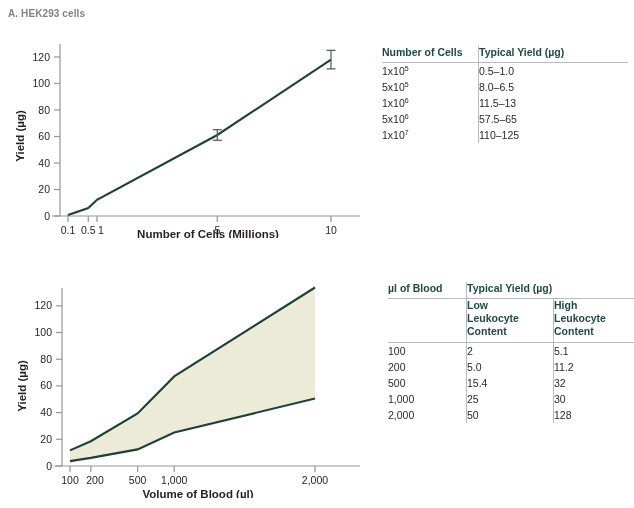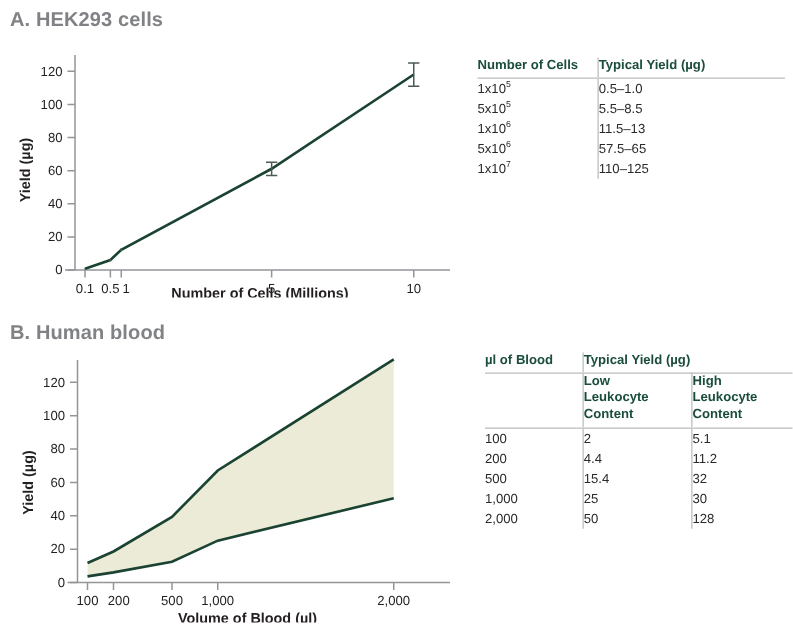--- a/index.html
+++ b/index.html
@@ -12,21 +12,21 @@
     height: 508px;
     position: relative;
     font-family: "Liberation Sans", sans-serif;
     color: #231f20;
     overflow: hidden;
   }
   .panel {
     position: absolute;
   }
   .panel-title {
-    font-size: 16px;
+    font-size: 10px;
     font-weight: bold;
     color: #808285;
     letter-spacing: 0.1px;
   }
   
   #panel-a { left: 8px; top: 8px; width: 360px; height: 232px; }
   #panel-b { left: 8px; top: 258px; width: 360px; height: 242px; }
   .chart-wrap { position: absolute; left: 0; top: 18px; }
 
   
@@ -143,40 +143,39 @@
         <th class="hdr-rule vline-a">Typical Yield (µg)</th>
       </tr>
     </thead>
     <tbody>
       <tr>
         <td class="col-cells"><span>1x10</span><sup>5</sup></td>
         <td class="vline-a">0.5–1.0</td>
       </tr>
       <tr>
         <td class="col-cells"><span>5x10</span><sup>5</sup></td>
-        <td class="vline-a">5.5–8.5</td>
+        <td class="vline-a">8.0–6.5</td>
       </tr>
       <tr>
         <td class="col-cells"><span>1x10</span><sup>6</sup></td>
         <td class="vline-a">11.5–13</td>
       </tr>
       <tr>
         <td class="col-cells"><span>5x10</span><sup>6</sup></td>
         <td class="vline-a">57.5–65</td>
       </tr>
       <tr>
         <td class="col-cells"><span>1x10</span><sup>7</sup></td>
         <td class="vline-a">110–125</td>
       </tr>
     </tbody>
   </table>
 </div>
 
 <div class="panel" id="panel-b">
-  <div class="panel-title">B. Human blood</div>
   <div class="chart-wrap">
     <svg width="360" height="222" viewBox="0 0 360 222">
 
       <polygon points="62,174.4 82.8,165.2 129.6,137.5 166.2,100.4 307,11.5 307,122.6 166.2,156.5 129.6,173.4 82.8,181.9 62,185.1" fill="#ecebd7" stroke="none"></polygon>
 
       <line x1="54" y1="12" x2="54" y2="190" stroke="#939598" stroke-width="1.2"></line>
 
       <line x1="46" y1="190" x2="352" y2="190" stroke="#939598" stroke-width="1.2"></line>
 
       <g>
@@ -237,21 +236,21 @@
       </tr>
     </thead>
     <tbody>
       <tr>
         <td class="col-ul">100</td>
         <td class="vline-b col-low">2</td>
         <td class="vline-b">5.1</td>
       </tr>
       <tr>
         <td class="col-ul">200</td>
-        <td class="vline-b col-low">4.4</td>
+        <td class="vline-b col-low">5.0</td>
         <td class="vline-b">11.2</td>
       </tr>
       <tr>
         <td class="col-ul">500</td>
         <td class="vline-b col-low">15.4</td>
         <td class="vline-b">32</td>
       </tr>
       <tr>
         <td class="col-ul">1,000</td>
         <td class="vline-b col-low">25</td>

